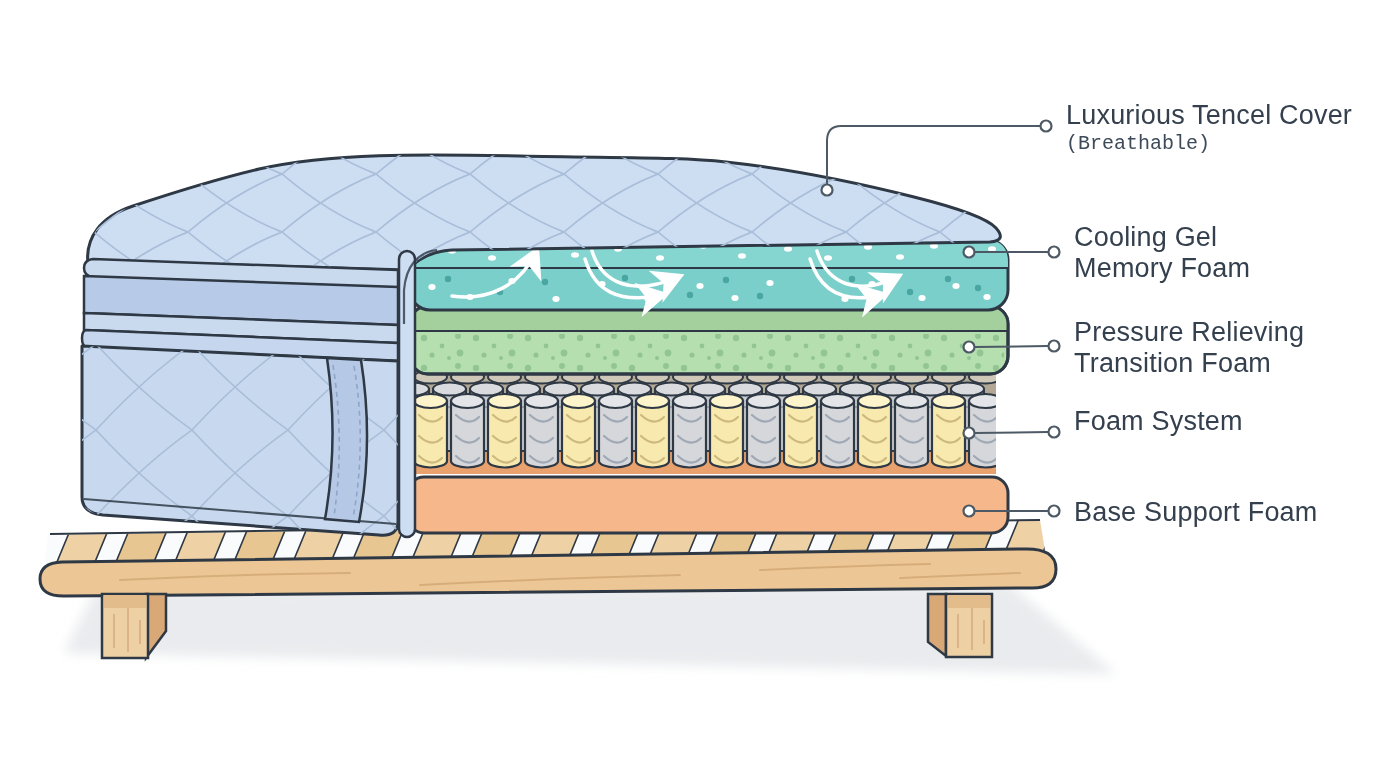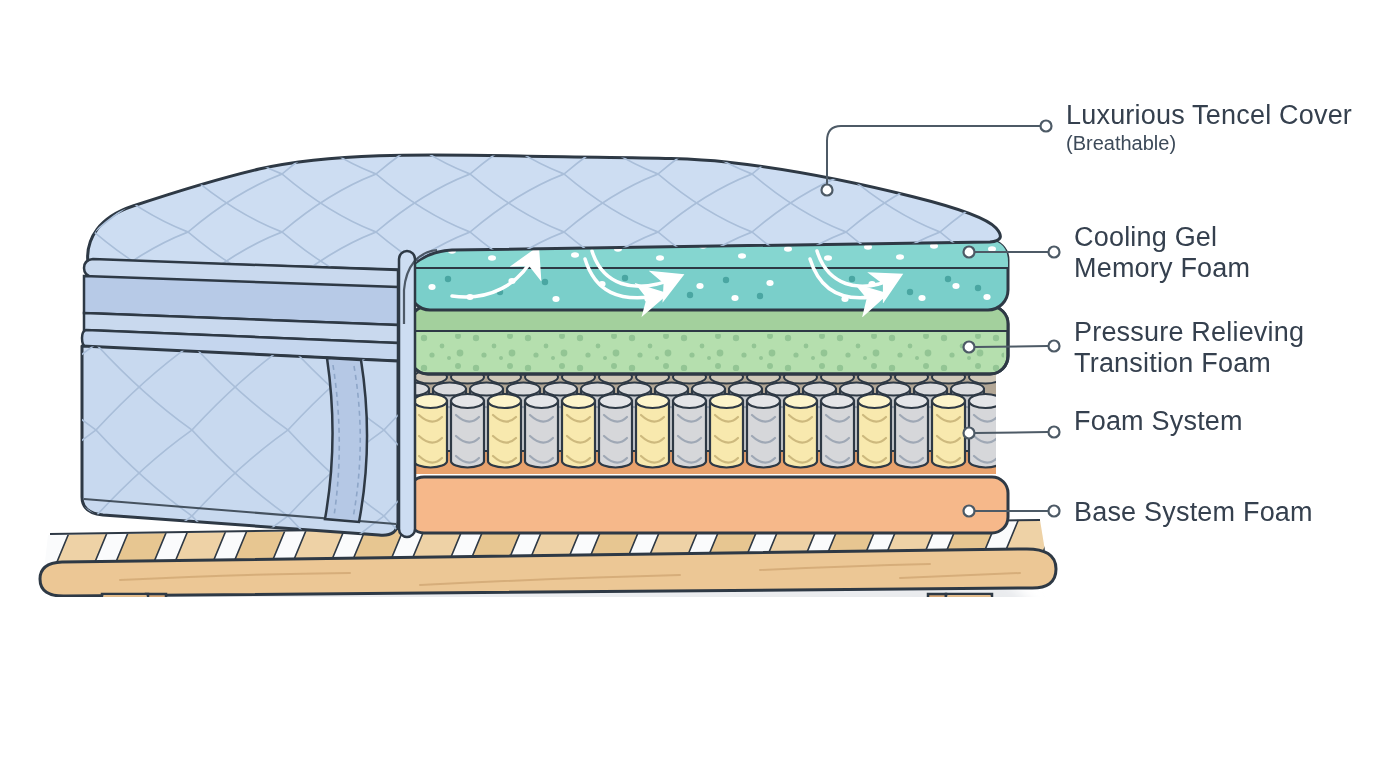--- a/index.html
+++ b/index.html
@@ -1,24 +1,24 @@
 <!DOCTYPE html>
 <html><head>
 <meta charset="utf-8">
 <style>
   html,body{margin:0;padding:0;background:#fff;}
   #stage{
-    position:relative;width:1376px;height:597px;background:#ffffff;overflow:hidden;
+    position:relative;width:1376px;height:768px;background:#ffffff;overflow:hidden;
     font-family:"Liberation Sans", sans-serif;
     border-radius:24px;
   }
   #illustration{position:absolute;left:0;top:0;}
   .label{position:absolute;color:#35404e;}
   .label .l1,.label .l2{font-size:27px;line-height:31px;letter-spacing:.2px;}
-  .label .sub{font-size:20px;line-height:25px;color:#3d4a59;}
+  .label .sub{font-size:20px;line-height:25px;color:#3d4a59;font-family:Liberation Mono, monospace;}
 </style>
 </head>
 <body>
 
 <div id="stage">
 
 <svg id="illustration" width="1376" height="768" viewBox="0 0 1376 768">
   <defs>
     <filter id="soft" x="-10%" y="-40%" width="120%" height="200%">
       <feGaussianBlur stdDeviation="6"></feGaussianBlur>
@@ -398,16 +398,16 @@
   <div class="l2">Memory Foam</div>
 </div>
 <div class="label" style="left:1074px;top:317px">
   <div class="l1">Pressure Relieving</div>
   <div class="l2">Transition Foam</div>
 </div>
 <div class="label" style="left:1074px;top:406px">
   <div class="l2">Foam System</div>
 </div>
 <div class="label" style="left:1074px;top:497px">
-  <div class="l1">Base System Foam</div>
+  <div class="l1">Base Support Foam</div>
 </div>
 
 </div>
 
 </body></html>

